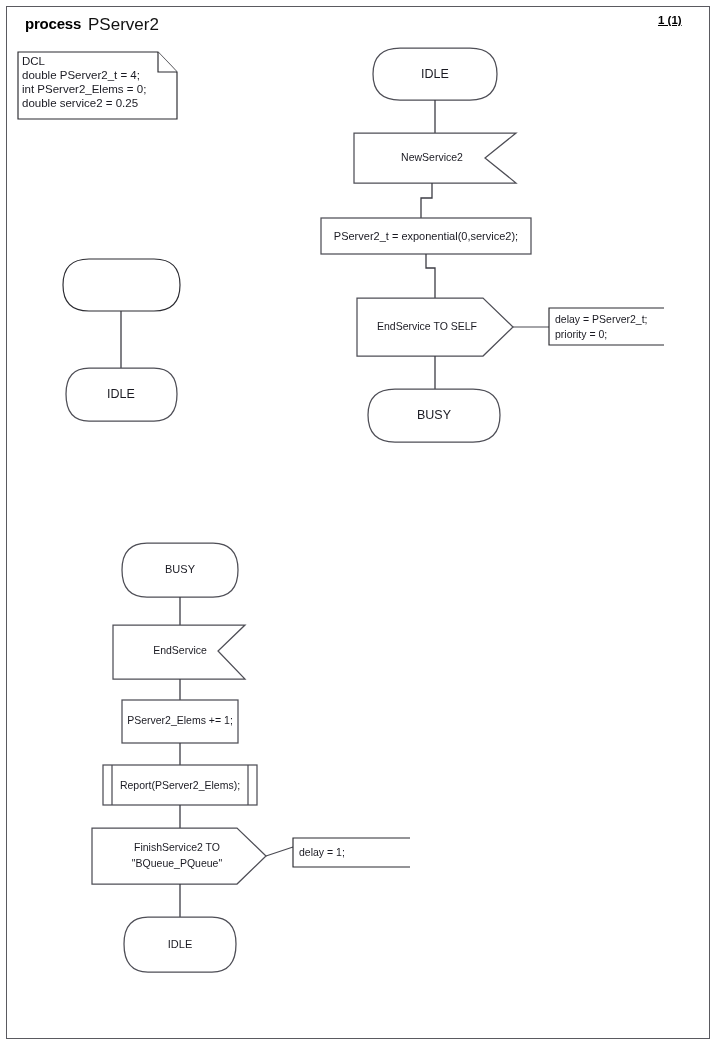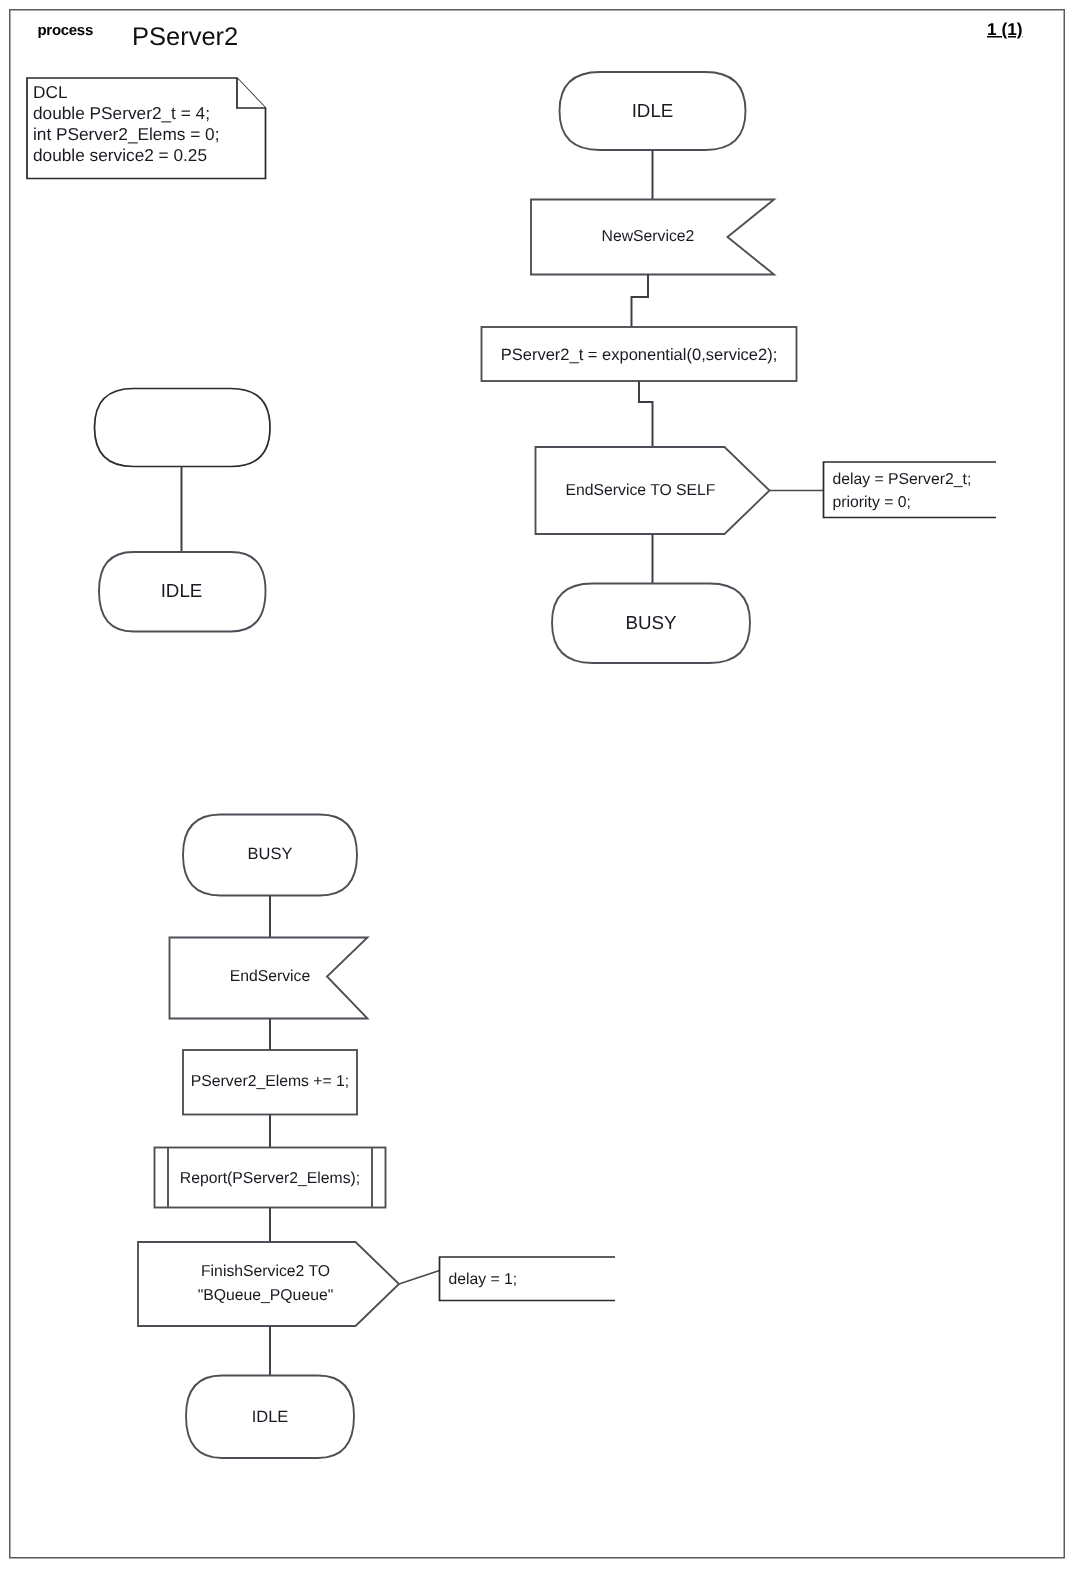--- a/index.html
+++ b/index.html
@@ -27,21 +27,21 @@
     height: 1033px;
     border: 1px solid #5a5a60;
     box-sizing: border-box;
     background: #ffffff;
   }
   
   .hdr-kw {
     position: absolute;
     left: 25px;
     top: 15px;
-    font-size: 10px;
+    font-size: 15px;
     font-weight: bold;
     color: #000000;
     letter-spacing: -0.2px;
   }
   .hdr-name {
     position: absolute;
     left: 88px;
     top: 15px;
     font-size: 17px;
     color: #111111;

